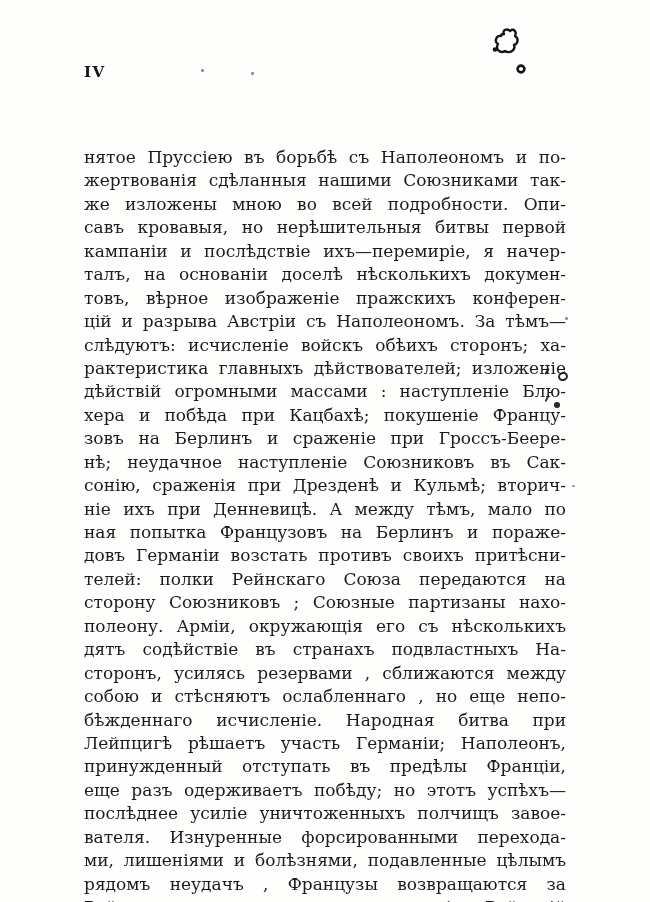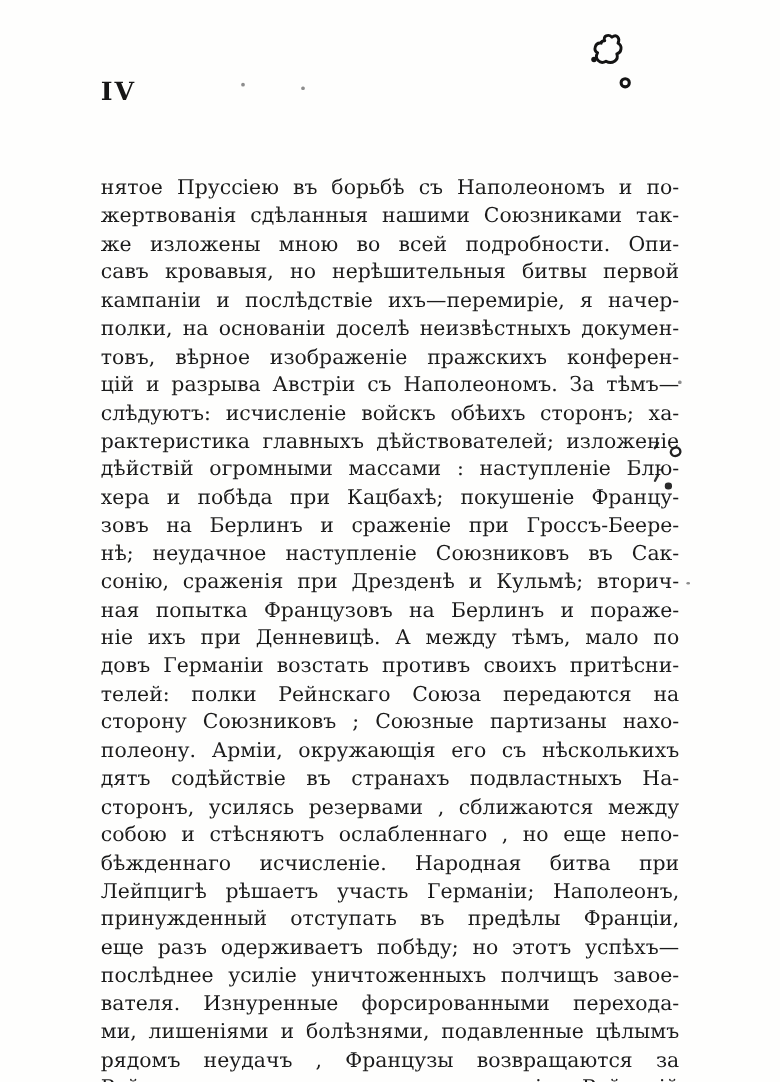--- a/index.html
+++ b/index.html
@@ -13,21 +13,21 @@
     height: 902px;
     background: #fefefd;
     overflow: hidden;
     font-family: "DejaVu Serif", "DejaVu Sans", serif;
     color: #1b1b1b;
   }
   .page-number {
     position: absolute;
     left: 84px;
     top: 63px;
-    font-size: 21px;
+    font-size: 15px;
     font-weight: 700;
     letter-spacing: 1.5px;
     color: #161616;
   }
   .text-block {
     position: absolute;
     left: 84px;
     top: 102px;
     width: 482px;
     font-size: 17px;
@@ -87,32 +87,32 @@
   <div class="tick" style="left:546px; top:395px; transform:rotate(28deg);"></div>
   <div class="speck" style="left:554px; top:402px; width:5.5px; height:5.5px;"></div>
   <div class="speck faint" style="left:572px; top:485px; width:2.5px; height:2px;"></div>
 
   <div class="text-block">
     <div class="line">нятое Пруссіею въ борьбѣ съ Наполеономъ и по-</div>
     <div class="line">жертвованія сдѣланныя нашими Союзниками так-</div>
     <div class="line">же изложены мною во всей подробности. Опи-</div>
     <div class="line">савъ кровавыя, но нерѣшительныя битвы первой</div>
     <div class="line">кампаніи и послѣдствіе ихъ—перемиріе, я начер-</div>
-    <div class="line">полки, на основаніи доселѣ неизвѣстныхъ докумен-</div>
+    <div class="line">талъ, на основаніи доселѣ нѣсколькихъ докумен-</div>
     <div class="line">товъ, вѣрное изображеніе пражскихъ конферен-</div>
     <div class="line">цій и разрыва Австріи съ Наполеономъ. За тѣмъ—</div>
     <div class="line">слѣдуютъ: исчисленіе войскъ обѣихъ сторонъ; ха-</div>
     <div class="line">рактеристика главныхъ дѣйствователей; изложеніе</div>
     <div class="line">дѣйствій огромными массами : наступленіе Блю-</div>
     <div class="line">хера и побѣда при Кацбахѣ; покушеніе Францу-</div>
     <div class="line">зовъ на Берлинъ и сраженіе при Гроссъ-Беере-</div>
     <div class="line">нѣ; неудачное наступленіе Союзниковъ въ Сак-</div>
     <div class="line">сонію, сраженія при Дрезденѣ и Кульмѣ; вторич-</div>
+    <div class="line">ніе ихъ при Денневицѣ. А между тѣмъ, мало по</div>
     <div class="line">ная попытка Французовъ на Берлинъ и пораже-</div>
-    <div class="line">ніе ихъ при Денневицѣ. А между тѣмъ, мало по</div>
     <div class="line">довъ Германіи возстать противъ своихъ притѣсни-</div>
     <div class="line">телей: полки Рейнскаго Союза передаются на</div>
     <div class="line">сторону Союзниковъ ; Союзные партизаны нахо-</div>
     <div class="line">полеону. Арміи, окружающія его съ нѣсколькихъ</div>
     <div class="line">дятъ содѣйствіе въ странахъ подвластныхъ На-</div>
     <div class="line">сторонъ, усилясь резервами , сближаются между</div>
     <div class="line">собою и стѣсняютъ ослабленнаго , но еще непо-</div>
     <div class="line">бѣжденнаго исчисленіе. Народная битва при</div>
     <div class="line">Лейпцигѣ рѣшаетъ участь Германіи; Наполеонъ,</div>
     <div class="line">принужденный отступать въ предѣлы Франціи,</div>

